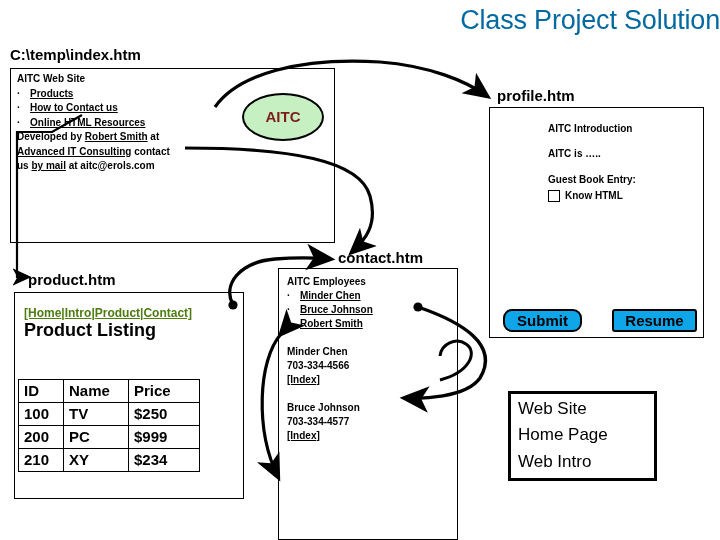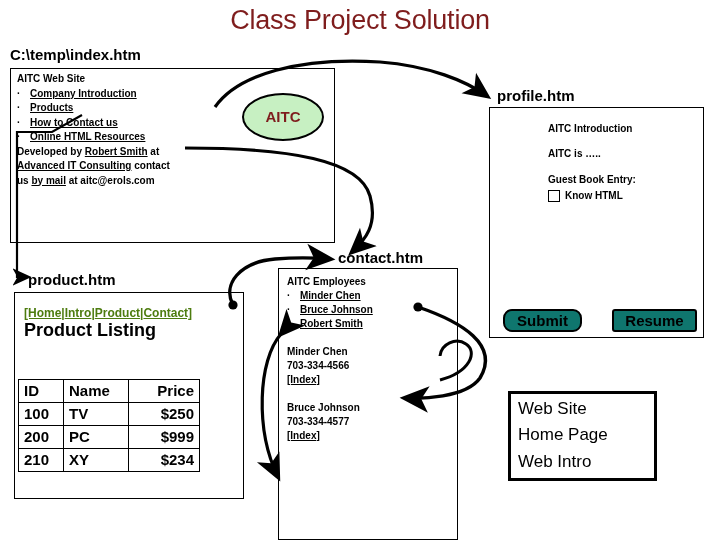--- a/index.html
+++ b/index.html
@@ -19,24 +19,24 @@
     position: absolute;
     left: 0; top: 0;
     width: 720px; height: 540px;
     pointer-events: none;
   }
   .abs { position: absolute; }
 
   
   #page-title {
     left: 0; top: 5px; width: 720px;
-    text-align: center;
+    text-align: right;
     font-size: 27px;
     font-weight: normal;
-    color: #7f1d1d;
+    color: #0369a1;
     letter-spacing: -0.2px;
   }
 
   
   .file-label {
     font-size: 15px;
     font-weight: bold;
     color: #000;
     white-space: nowrap;
   }
@@ -95,21 +95,21 @@
   #knowhtml-row { display: flex; align-items: center; gap: 5px; margin-top: 2px; }
   #knowhtml-box {
     width: 12px; height: 12px;
     border: 1.5px solid #000;
     background: #fff;
     box-sizing: border-box;
   }
   .btn {
     position: absolute;
     border: 2px solid #000;
-    background: #0f766e;
+    background: #0ea5e9;
     font-size: 15px;
     font-weight: bold;
     color: #000;
     text-align: center;
     box-sizing: border-box;
     font-family: "Liberation Sans", sans-serif;
     padding: 0;
   }
   #btn-submit { left: 503px; top: 309px; width: 79px; height: 23px; border-radius: 9px; line-height: 19px; }
   #btn-resume { left: 612px; top: 309px; width: 85px; height: 23px; border-radius: 3px; line-height: 19px; }
@@ -131,21 +131,21 @@
   }
   #product-table td {
     border: 1.5px solid #000;
     padding: 0px 5px;
     height: 22px;
     line-height: 22px;
     white-space: nowrap;
   }
   #product-table td.c-id { width: 34px; text-align: left; }
   #product-table td.c-name { width: 54px; text-align: left; }
-  #product-table td.c-price { width: 60px; text-align: right; }
+  #product-table td.c-price { width: 60px; text-align: left; }
 
   
   #contact-label { left: 338px; top: 249px; }
   #contact-box { left: 278px; top: 268px; width: 180px; height: 272px; }
   #contact-inner { left: 287px; top: 275px; width: 175px; }
   #contact-inner .bx-text { line-height: 1.40; }
   .gap { height: 14px; }
 
   
   #legend-box { left: 508px; top: 391px; width: 143px; height: 84px; border: 3px solid #000; }
@@ -185,23 +185,20 @@
 
     <path d="M281,334 C258,360 255,430 278,477" fill="none" stroke="#000" stroke-width="3.2" marker-start="url(#ah2)" marker-end="url(#ah)"></path>
 
     <path d="M440,380 C470,372 478,352 466,344 C456,337 441,344 440,356" fill="none" stroke="#000" stroke-width="3.0"></path>
   </svg>
 
   <div class="abs file-label" style="left:10px; top:46px;">C:\temp\index.htm</div>
   <div class="abs page-box" id="index-box"></div>
   <div class="abs" id="index-inner">
     <div class="bx-text">AITC Web Site</div>
-    <div class="bx-text bullet-row">
-      <span class="bul">·</span><span class="u">Company Introduction</span>
-    </div>
     <div class="bx-text bullet-row">
       <span class="bul">·</span><span class="u">Products</span>
     </div>
     <div class="bx-text bullet-row">
       <span class="bul">·</span><span class="u">How to Contact us</span>
     </div>
     <div class="bx-text bullet-row">
       <span class="bul">·</span><span class="u">Online HTML Resources</span>
     </div>
     <div class="bx-text">

